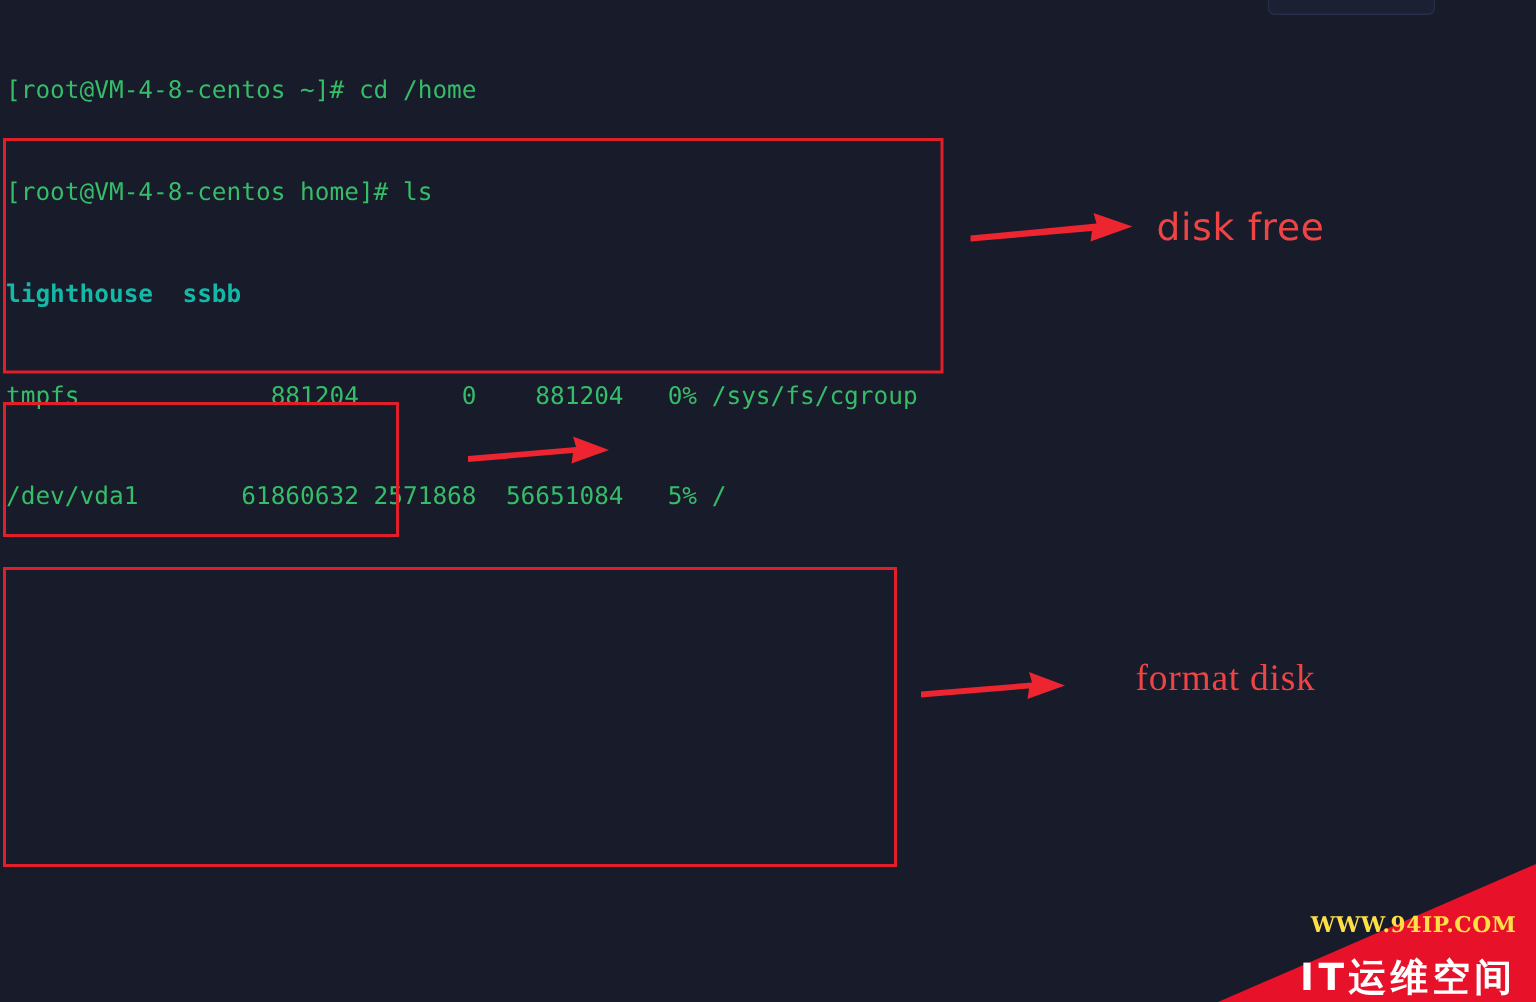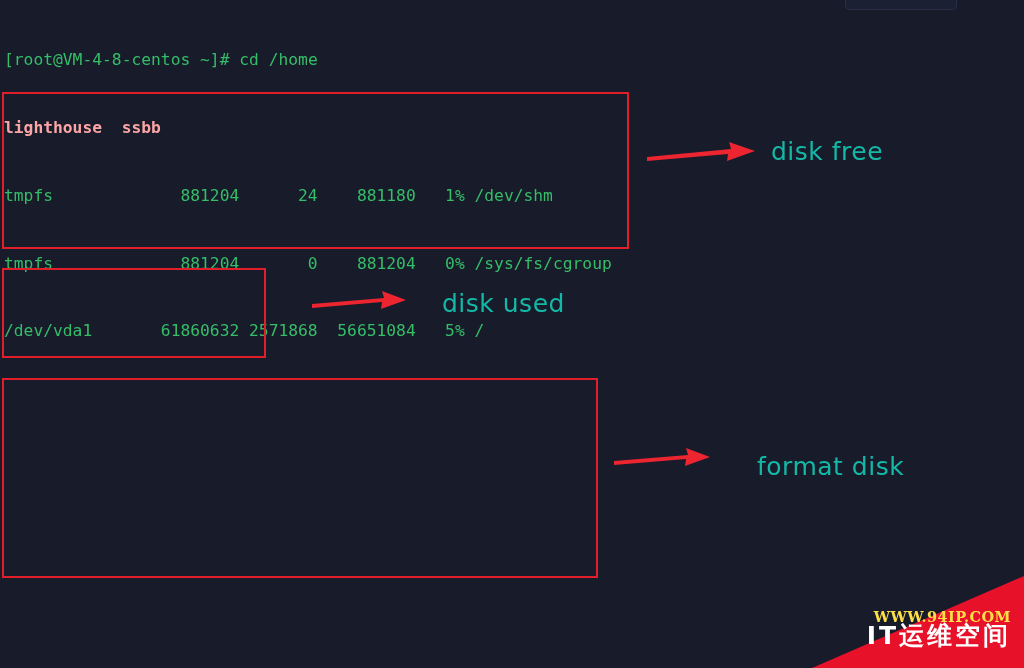--- a/index.html
+++ b/index.html
@@ -37,21 +37,21 @@
     top: 4px;
     width: 1016px;
     font-size: 16.3px;
     line-height: 22.6px;
     letter-spacing: 0px;
     white-space: pre;
     color: #3fbf6f;
   }
   .ln { display: block; height: 22.6px; }
   .green { color: #35bd68; }
-  .blue  { color: #fca5a5; font-weight: bold; }
+  .blue  { color: #14b8a6; font-weight: bold; }
 
   
   .redbox {
     position: absolute;
     border: 2px solid #e01f2b;
     box-sizing: border-box;
     pointer-events: none;
   }
   #box-df     { left: 2px;  top: 92px;  width: 627px; height: 157px; }
   #box-du     { left: 2px;  top: 268px; width: 264px; height: 90px;  }
@@ -59,29 +59,29 @@
 
   
   .arrow { position: absolute; }
   #arrow-df    { left: 645px; top: 140px; }
   #arrow-du    { left: 310px; top: 288px; }
   #arrow-fdisk { left: 612px; top: 445px; }
 
   
   .annot {
     position: absolute;
-    color: #14b8a6;
+    color: #ef4444;
     font-family: "DejaVu Sans", "Liberation Sans", sans-serif;
     font-size: 25px;
     letter-spacing: .5px;
     white-space: nowrap;
   }
   #label-df    { left: 771px; top: 137px; }
   #label-du    { left: 442px; top: 289px; }
-  #label-fdisk { left: 757px; top: 452px; }
+  #label-fdisk { left: 757px; top: 439px; font-family: Liberation Serif, serif; }
 
   
   #wm-triangle {
     position: absolute;
     right: 0;
     bottom: 0;
     width: 212px;
     height: 92px;
     background: #e8112a;
     clip-path: polygon(100% 0, 100% 100%, 0 100%);
@@ -93,40 +93,40 @@
     color: #fde047;
     font-family: "DejaVu Serif", "Liberation Serif", serif;
     font-weight: bold;
     font-size: 14.5px;
     letter-spacing: .4px;
     white-space: nowrap;
   }
   #wm-name {
     position: absolute;
     right: 13px;
-    bottom: 16px;
+    bottom: 0;
     color: #ffffff;
     font-family: "DejaVu Sans", "Liberation Sans", sans-serif;
     font-weight: bold;
     font-size: 25px;
     letter-spacing: 3px;
     white-space: nowrap;
   }
 </style>
 </head>
 <body>
 
 <div id="screen">
 
   <div id="top-chrome"></div>
 
   <div id="term">
     <span class="ln"><span class="green">[root@VM-4-8-centos ~]# </span><span class="green">cd /home</span></span>
+    <span class="ln"><span class="green">[root@VM-4-8-centos home]# </span><span class="green">ls</span></span>
     <span class="ln"><span class="blue">lighthouse  ssbb</span></span>
-    <span class="ln green">tmpfs             881204      24    881180   1% /dev/shm</span>
     <span class="ln green">tmpfs             881204       0    881204   0% /sys/fs/cgroup</span>
     <span class="ln green">/dev/vda1       61860632 2571868  56651084   5% /</span>
     
     
     
     
     
     
     
     
@@ -149,20 +149,19 @@
     <path d="M2 17 L86 9 L84 2 L110 11 L82 21 L83 14 L2 21 Z" fill="#ec2530"></path>
   </svg>
   <svg class="arrow" id="arrow-du" width="98" height="26" viewBox="0 0 98 26">
     <path d="M2 16 L74 10 L72 3 L96 12 L71 21 L72 14 L2 20 Z" fill="#ec2530"></path>
   </svg>
   <svg class="arrow" id="arrow-fdisk" width="100" height="26" viewBox="0 0 100 26">
     <path d="M2 16 L76 10 L74 3 L98 12 L73 21 L74 14 L2 20 Z" fill="#ec2530"></path>
   </svg>
 
   <div class="annot" id="label-df">disk free</div>
-  <div class="annot" id="label-du">disk used</div>
   <div class="annot" id="label-fdisk">format disk</div>
 
   <div id="wm-triangle"></div>
   <div id="wm-url">WWW.94IP.COM</div>
   <div id="wm-name">IT运维空间</div>
 
 </div>
 
 </body></html>

